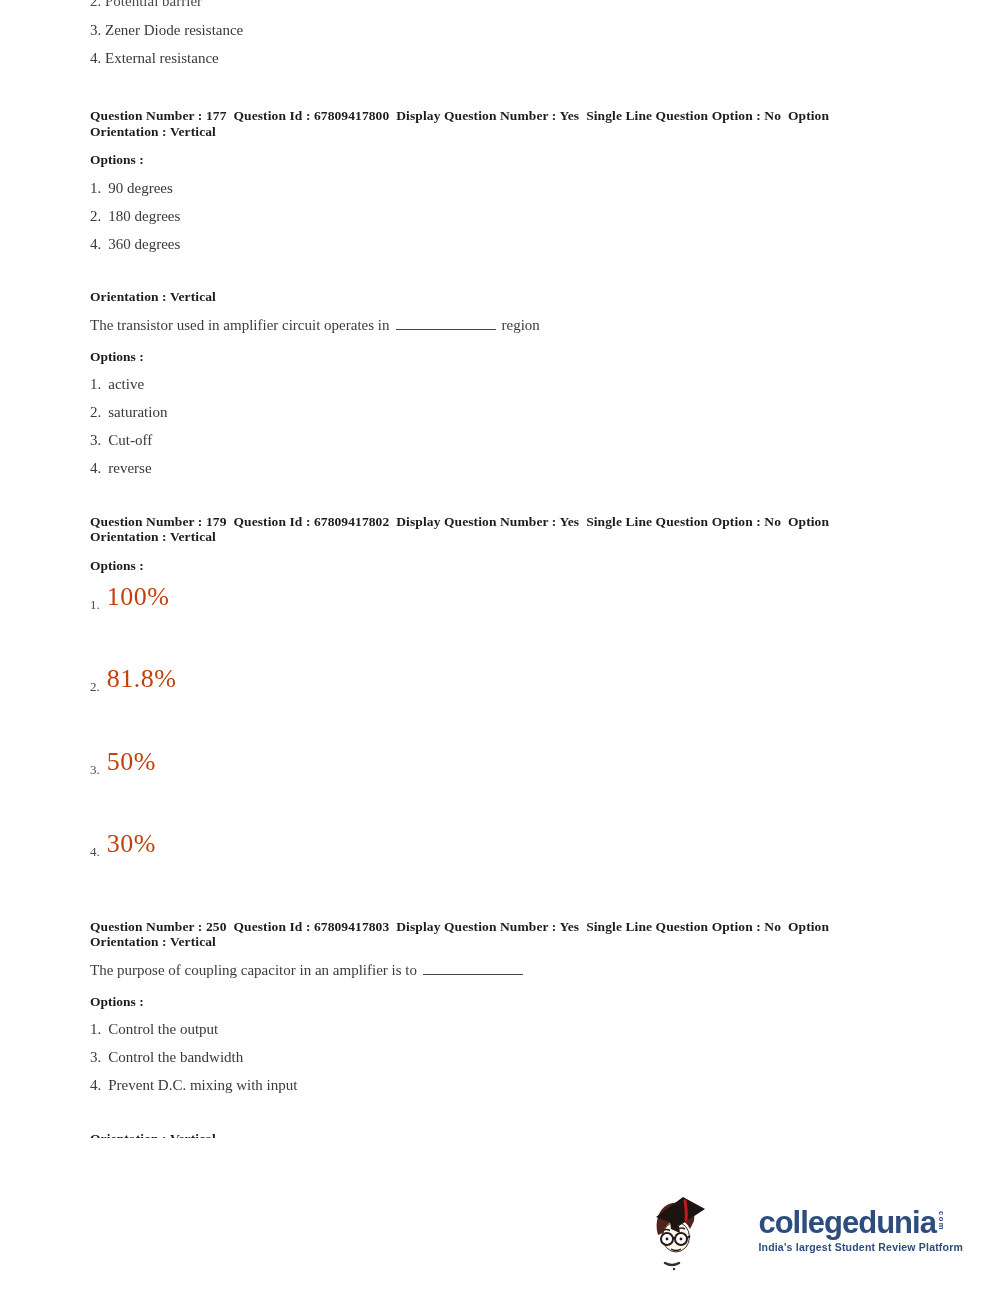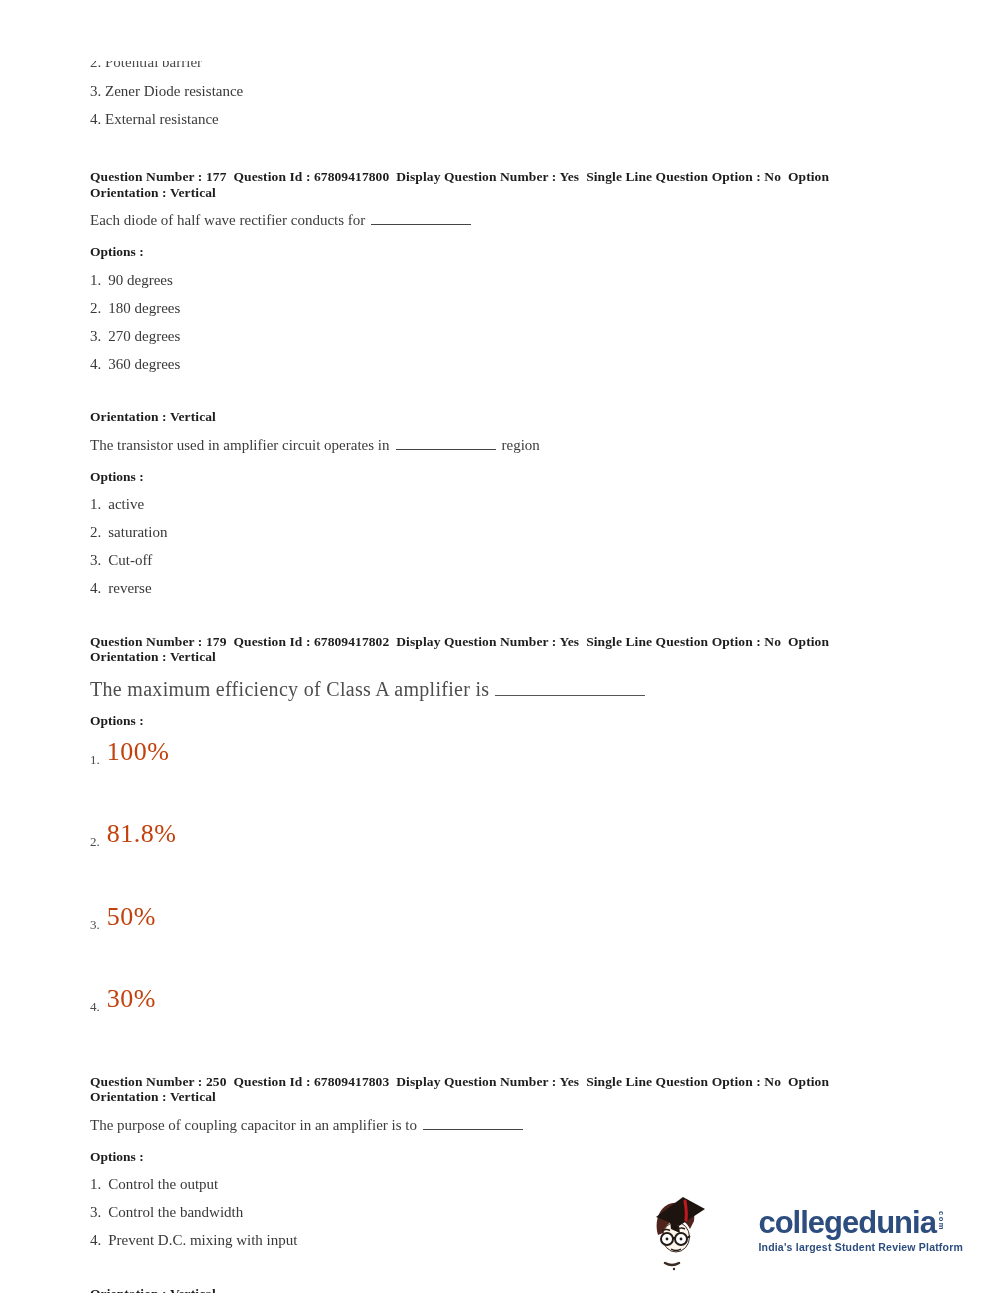--- a/index.html
+++ b/index.html
@@ -11,21 +11,21 @@
     font-family:"Liberation Serif", serif;
     color:#2e2e2e;
   }
   .content{
     position:absolute;
     left:90px;top:0;
     width:875px;
   }
 
   
-  .top-partial{padding-top:61px;}
+  .top-partial{}
   .top-partial .opt-row{
     line-height:25px;margin-bottom:3px;
     font-size:15px;color:#3a3a3a;
   }
   .clip-top{height:15px;overflow:hidden;margin-bottom:5px;}
   .clip-top .clip-inner{transform:translateY(-11px);color:#4a4a4a;}
 
   
   .question-block{margin-top:37px;}
   .q-header-line{
@@ -93,44 +93,41 @@
         </div>
         <div class="opt-row"><span class="opt-num">3.</span> <span class="opt-label">Zener Diode resistance</span></div>
         <div class="opt-row"><span class="opt-num">4.</span> <span class="opt-label">External resistance</span></div>
       </div>
     <div id="questions">
         <section class="question-block">
           <div class="q-header">
             <div class="q-header-line">Question Number : 177  Question Id : 67809417800  Display Question Number : Yes  Single Line Question Option : No  Option</div>
             <div class="q-header-line">Orientation : Vertical</div>
           </div>
-          <div class="q-body"><span>Each diode of half wave rectifier conducts for</span><span class="blank"></span></div>
           <div class="q-options-label">Options :</div>
           <div class="q-option"><span class="opt-num">1.</span><span class="opt-label">90 degrees</span></div>
           <div class="q-option"><span class="opt-num">2.</span><span class="opt-label">180 degrees</span></div>
-          <div class="q-option"><span class="opt-num">3.</span><span class="opt-label">270 degrees</span></div>
           <div class="q-option"><span class="opt-num">4.</span><span class="opt-label">360 degrees</span></div>
         </section>
         <section class="question-block">
           <div class="q-header">
             <div class="q-header-line">Orientation : Vertical</div>
           </div>
           <div class="q-body"><span>The transistor used in amplifier circuit operates in</span><span class="blank"></span><span>region</span></div>
           <div class="q-options-label">Options :</div>
           <div class="q-option"><span class="opt-num">1.</span><span class="opt-label">active</span></div>
           <div class="q-option"><span class="opt-num">2.</span><span class="opt-label">saturation</span></div>
           <div class="q-option"><span class="opt-num">3.</span><span class="opt-label">Cut-off</span></div>
           <div class="q-option"><span class="opt-num">4.</span><span class="opt-label">reverse</span></div>
         </section>
         <section class="question-block large">
           <div class="q-header">
             <div class="q-header-line">Question Number : 179  Question Id : 67809417802  Display Question Number : Yes  Single Line Question Option : No  Option</div>
             <div class="q-header-line">Orientation : Vertical</div>
           </div>
-          <div class="q-body"><span>The maximum efficiency of Class A amplifier is</span><span class="blank"></span></div>
           <div class="q-options-label">Options :</div>
           <div class="q-option"><span class="opt-num">1.</span><span class="opt-label">100%</span></div>
           <div class="q-option"><span class="opt-num">2.</span><span class="opt-label">81.8%</span></div>
           <div class="q-option"><span class="opt-num">3.</span><span class="opt-label">50%</span></div>
           <div class="q-option"><span class="opt-num">4.</span><span class="opt-label">30%</span></div>
         </section>
         <section class="question-block">
           <div class="q-header">
             <div class="q-header-line">Question Number : 250  Question Id : 67809417803  Display Question Number : Yes  Single Line Question Option : No  Option</div>
             <div class="q-header-line">Orientation : Vertical</div>

